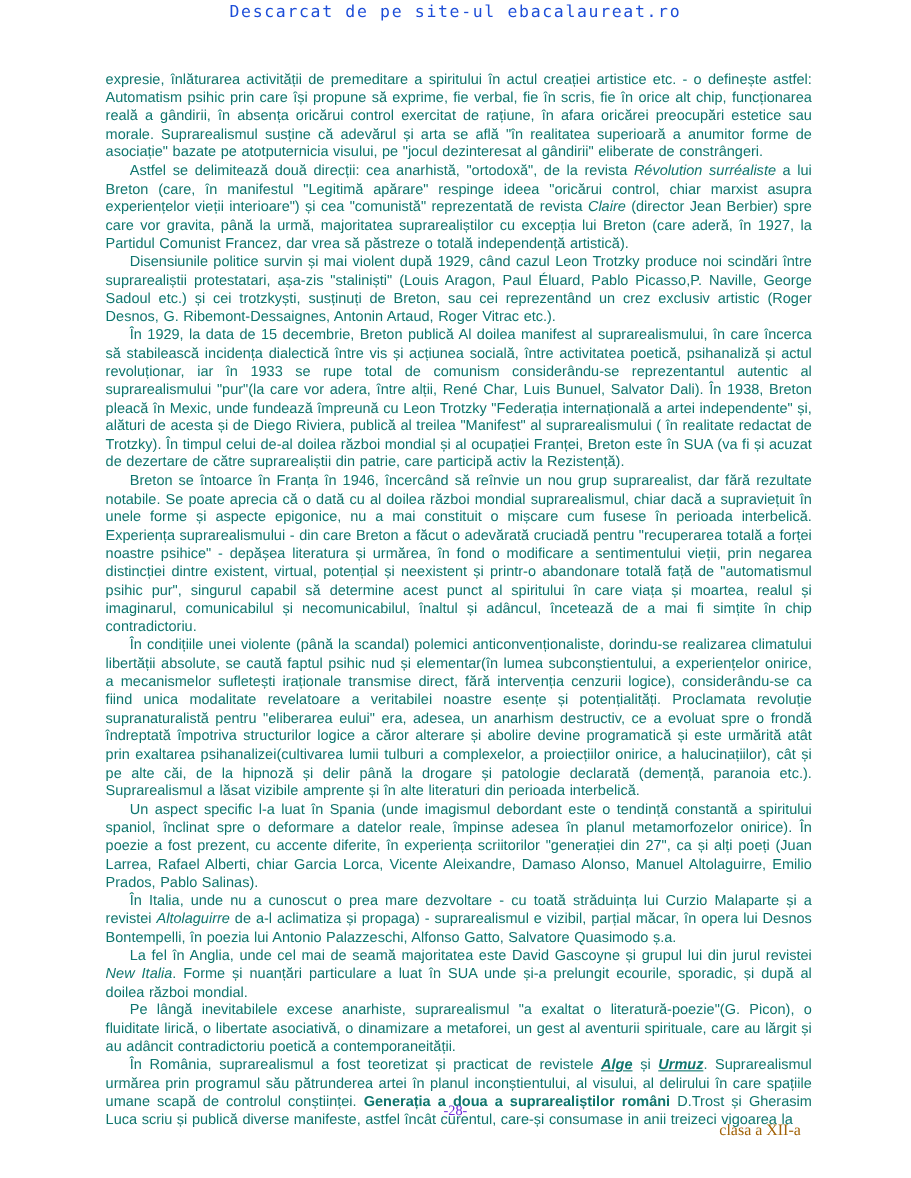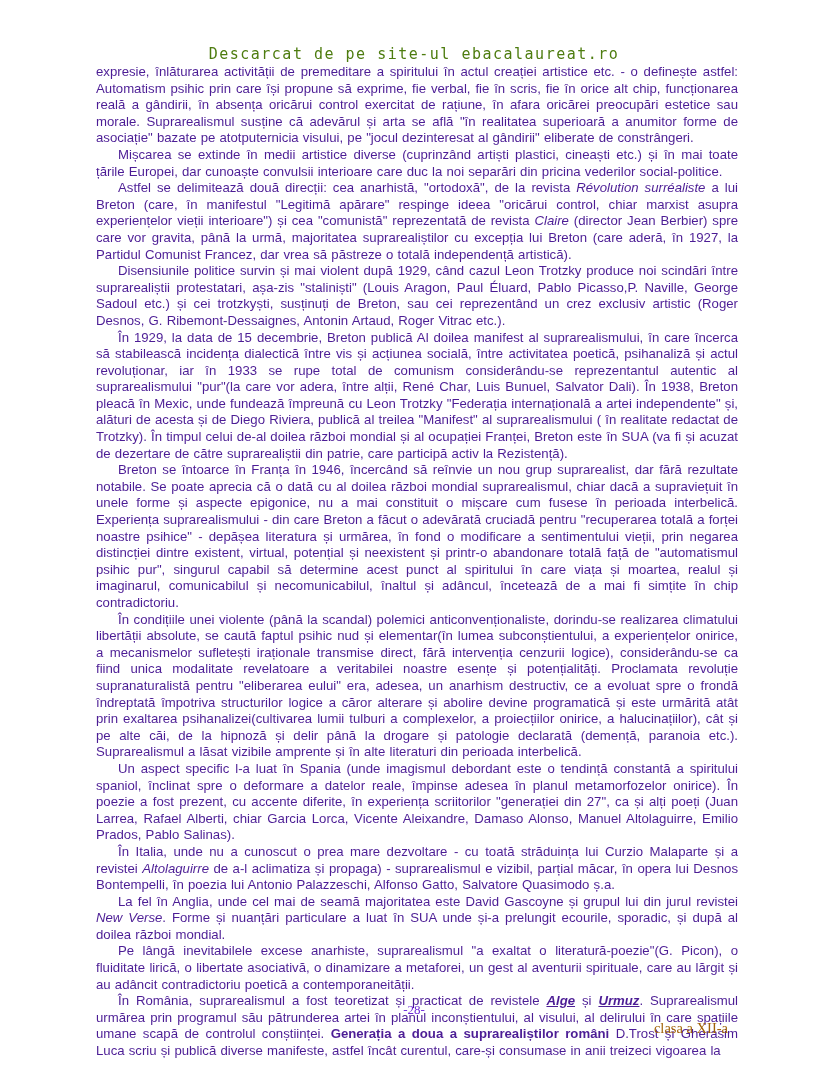--- a/index.html
+++ b/index.html
@@ -13,21 +13,21 @@
   .watermark {
     position: absolute; top: 1px; left: 0; width: 100%;
     text-align: center;
     font-family: "DejaVu Sans Mono", monospace;
     font-size: 15px; letter-spacing: 1.5px;
     color: #cbdff2;
     user-select: none;
   }
   .doc {
     position: absolute; left: 96px; top: 64px; width: 642px;
-    color: #4c1d95;
+    color: #0f766e;
     font-size: 13.2px; line-height: 16.6px;
     text-align: justify;
     word-spacing: 0.5px;
   }
   .para { margin: 0; }
   .para.indent { text-indent: 22px; }
   .i  { font-style: italic; margin-top: 36px; }
   .b  { font-weight: bold; }
   .bi { font-weight: bold; font-style: italic; text-decoration: underline; }
   .page-num {
@@ -38,32 +38,31 @@
   }
   .class-label {
     position: absolute; top: 1020px; right: 100px;
     font-family: "Liberation Serif", serif;
     font-size: 14.5px; color: #a16207;
   }
 </style>
 </head>
 <body>
 
-<div class="watermark" style="color: #4d7c0f; margin-top: 44px;">Descarcat de pe site-ul ebacalaureat.ro</div>
+<div class="watermark" style="color: #1d4ed8;">Descarcat de pe site-ul ebacalaureat.ro</div>
 
 <div class="doc">
     <p class="para"><span>expresie, înlăturarea activității de premeditare a spiritului în actul creației artistice etc. - o definește astfel: Automatism psihic prin care își propune să exprime, fie verbal, fie în scris, fie în orice alt chip, funcționarea reală a gândirii, în absența oricărui control exercitat de rațiune, în afara oricărei preocupări estetice sau morale. Suprarealismul susține că adevărul și arta se află "în realitatea superioară a anumitor forme de asociație" bazate pe atotputernicia visului, pe "jocul dezinteresat al gândirii" eliberate de constrângeri.</span></p>
-    <p class="para indent"><span>Mișcarea se extinde în medii artistice diverse (cuprinzând artiști plastici, cineaști etc.) și în mai toate țările Europei, dar cunoaște convulsii interioare care duc la noi separări din pricina vederilor social-politice.</span></p>
     <p class="para indent"><span>Astfel se delimitează două direcții: cea anarhistă, "ortodoxă", de la revista </span><span class="i">Révolution surréaliste</span><span> a lui Breton (care, în manifestul "Legitimă apărare" respinge ideea "oricărui control, chiar marxist asupra experiențelor vieții interioare") și cea "comunistă" reprezentată de revista </span><span class="i">Claire</span><span> (director Jean Berbier) spre care vor gravita, până la urmă, majoritatea suprarealiștilor cu excepția lui Breton (care aderă, în 1927, la Partidul Comunist Francez, dar vrea să păstreze o totală independență artistică).</span></p>
     <p class="para indent"><span>Disensiunile politice survin și mai violent după 1929, când cazul Leon Trotzky produce noi scindări între suprarealiștii protestatari, așa-zis "staliniști" (Louis Aragon, Paul Éluard, Pablo Picasso,P. Naville, George Sadoul etc.) și cei trotzkyști, susținuți de Breton, sau cei reprezentând un crez exclusiv artistic (Roger Desnos, G. Ribemont-Dessaignes, Antonin Artaud, Roger Vitrac etc.).</span></p>
     <p class="para indent"><span>În 1929, la data de 15 decembrie, Breton publică Al doilea manifest al suprarealismului, în care încerca să stabilească incidența dialectică între vis și acțiunea socială, între activitatea poetică, psihanaliză și actul revoluționar, iar în 1933 se rupe total de comunism considerându-se reprezentantul autentic al suprarealismului "pur"(la care vor adera, între alții, René Char, Luis Bunuel, Salvator Dali). În 1938, Breton pleacă în Mexic, unde fundează împreună cu Leon Trotzky "Federația internațională a artei independente" și, alături de acesta și de Diego Riviera, publică al treilea "Manifest" al suprarealismului ( în realitate redactat de Trotzky). În timpul celui de-al doilea război mondial și al ocupației Franței, Breton este în SUA (va fi și acuzat de dezertare de către suprarealiștii din patrie, care participă activ la Rezistență).</span></p>
     <p class="para indent"><span>Breton se întoarce în Franța în 1946, încercând să reînvie un nou grup suprarealist, dar fără  rezultate notabile. Se poate aprecia că o dată cu al doilea război mondial suprarealismul, chiar dacă a supraviețuit în unele forme și aspecte epigonice, nu a mai constituit o mișcare cum fusese în perioada interbelică. Experiența suprarealismului - din care Breton a făcut o adevărată cruciadă pentru "recuperarea totală a forței noastre psihice" - depășea literatura și urmărea, în fond o modificare a sentimentului vieții, prin negarea distincției dintre existent, virtual, potențial și neexistent și printr-o abandonare totală față de "automatismul psihic pur", singurul capabil să determine acest punct al spiritului în care viața și moartea, realul și imaginarul, comunicabilul și necomunicabilul, înaltul și adâncul, încetează de a mai fi simțite în chip contradictoriu.</span></p>
     <p class="para indent"><span>În condițiile unei violente (până la scandal) polemici anticonvenționaliste, dorindu-se realizarea climatului libertății absolute, se caută faptul psihic nud și elementar(în lumea subconștientului, a experiențelor onirice, a mecanismelor sufletești iraționale transmise direct, fără  intervenția cenzurii logice), considerându-se ca fiind unica modalitate revelatoare a veritabilei noastre esențe și potențialități. Proclamata revoluție supranaturalistă pentru "eliberarea eului" era, adesea, un anarhism destructiv, ce a evoluat spre o frondă îndreptată împotriva structurilor logice a căror alterare și abolire devine programatică și este urmărită atât prin exaltarea psihanalizei(cultivarea lumii tulburi a complexelor, a proiecțiilor onirice, a halucinațiilor), cât și pe alte căi, de la hipnoză și delir până la drogare și patologie declarată (demență, paranoia etc.). Suprarealismul a lăsat vizibile amprente și în alte literaturi din perioada interbelică.</span></p>
     <p class="para indent"><span>Un aspect specific l-a luat în Spania (unde imagismul debordant este o tendință constantă a spiritului spaniol, înclinat spre o deformare a datelor reale, împinse adesea în planul metamorfozelor onirice). În poezie a fost prezent, cu accente diferite, în experiența scriitorilor "generației din 27", ca și alți poeți (Juan Larrea, Rafael Alberti, chiar Garcia Lorca, Vicente Aleixandre, Damaso Alonso, Manuel Altolaguirre, Emilio Prados, Pablo Salinas).</span></p>
     <p class="para indent"><span>În Italia, unde nu a cunoscut o prea mare dezvoltare - cu toată străduința lui Curzio Malaparte și a revistei </span><span class="i">Altolaguirre</span><span> de a-l aclimatiza și propaga) - suprarealismul e vizibil, parțial măcar, în opera lui Desnos Bontempelli, în poezia lui Antonio Palazzeschi, Alfonso Gatto, Salvatore Quasimodo ș.a.</span></p>
-    <p class="para indent"><span>La fel în Anglia, unde cel mai de seamă majoritatea este David Gascoyne și grupul lui din jurul revistei </span><span class="i">New Verse</span><span>. Forme și nuanțări particulare a luat în SUA unde și-a prelungit ecourile, sporadic, și după al doilea război mondial.</span></p>
+    <p class="para indent"><span>La fel în Anglia, unde cel mai de seamă majoritatea este David Gascoyne și grupul lui din jurul revistei </span><span class="i">New Italia</span><span>. Forme și nuanțări particulare a luat în SUA unde și-a prelungit ecourile, sporadic, și după al doilea război mondial.</span></p>
     <p class="para indent"><span>Pe lângă  inevitabilele excese anarhiste, suprarealismul "a exaltat o literatură-poezie"(G. Picon), o fluiditate lirică, o libertate asociativă, o dinamizare a metaforei, un gest al aventurii spirituale, care au lărgit și au adâncit contradictoriu poetică a contemporaneității.</span></p>
     <p class="para indent"><span>În România, suprarealismul a fost teoretizat și practicat de revistele </span><span class="bi">Alge</span><span> și </span><span class="bi">Urmuz</span><span>. Suprarealismul urmărea prin programul său pătrunderea artei în planul inconștientului, al visului, al delirului în care spațiile umane scapă de controlul conștiinței. </span><span class="b">Generația a doua a suprarealiștilor români</span><span> D.Trost și Gherasim Luca scriu și publică diverse manifeste, astfel încât curentul, care-și consumase in anii treizeci vigoarea la</span></p>
   </div>
 
 <div class="page-num">-28-</div>
 
 <div class="class-label">clasa a XII-a</div>
 
 </body></html>

